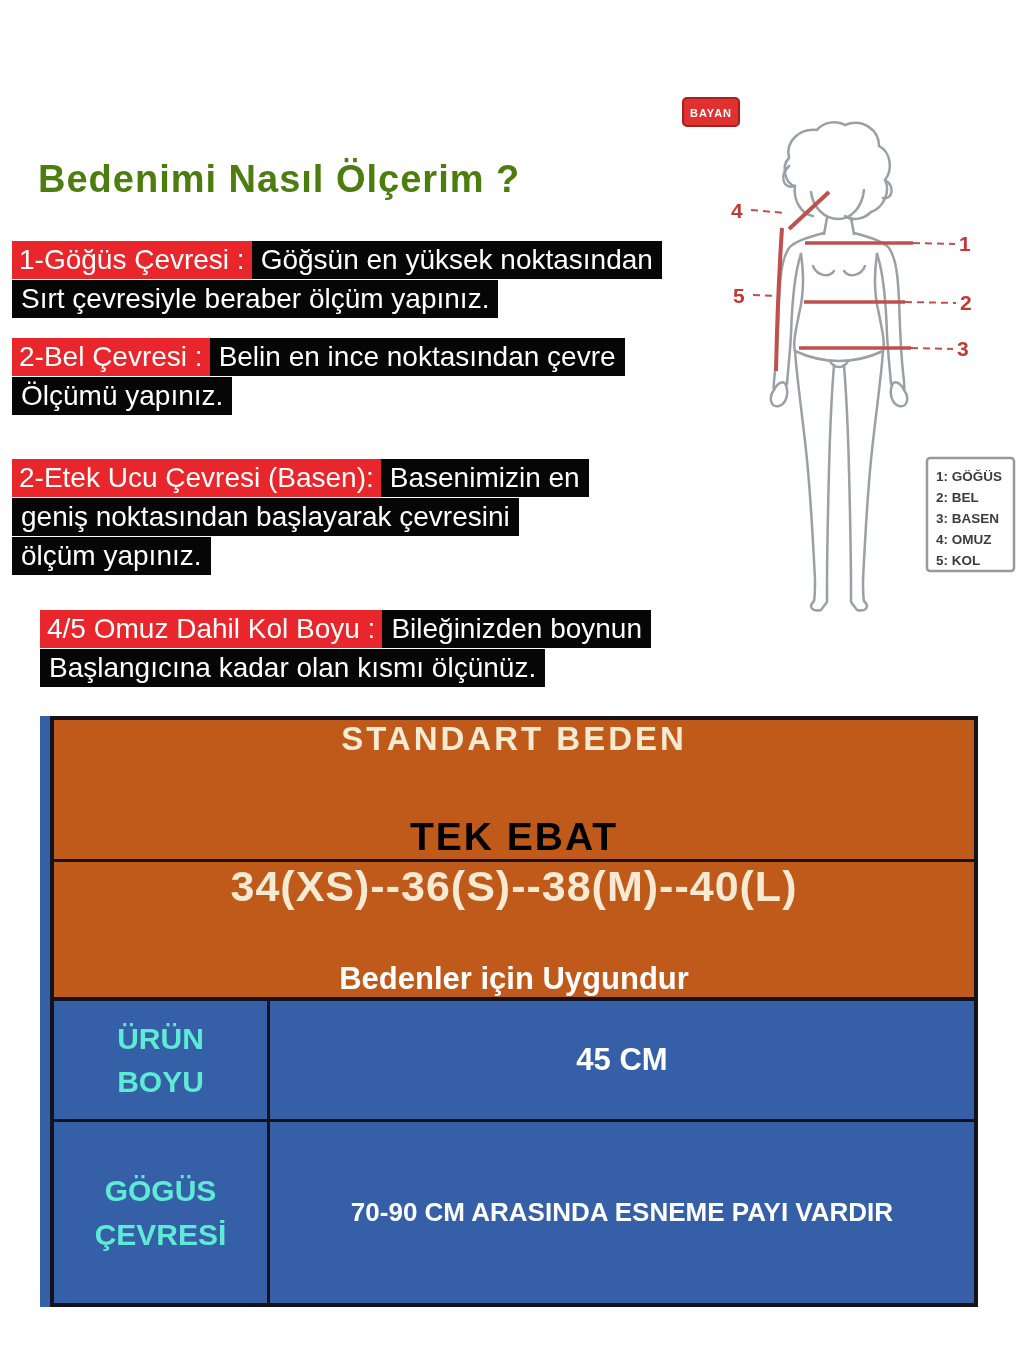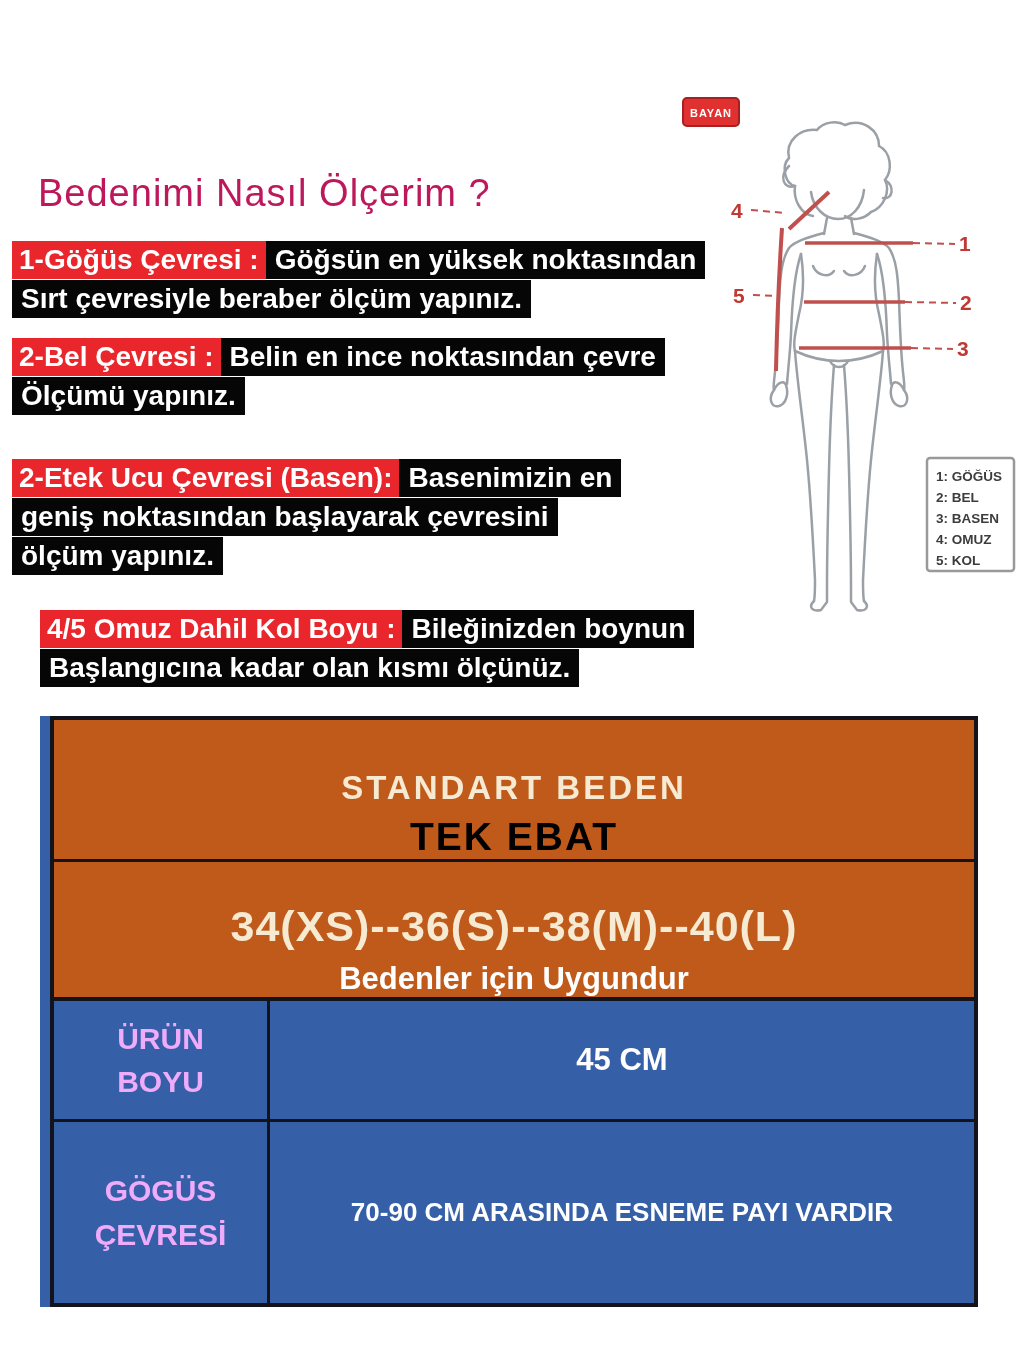--- a/index.html
+++ b/index.html
@@ -3,46 +3,46 @@
 <meta charset="utf-8">
 <style>
   :root{
     --red:#e8262b; --black-bg:#060606; --orange:#c05a1b; --blue:#3560a7;
     --border-dark:#13131c; --cream:#f6ead2; --line-red:#c0504d; --num-red:#bf3a33;
   }
   *{margin:0;padding:0;box-sizing:border-box;}
   body{background:#ffffff;font-family:"Liberation Sans","DejaVu Sans",sans-serif;}
   .page{position:relative;width:1020px;height:1360px;background:#ffffff;overflow:hidden;}
 
-  .title{position:absolute;left:38px;top:158px;font-size:38px;font-weight:normal;color:#be185d;letter-spacing:1px;margin-top:14px;}
+  .title{position:absolute;left:38px;top:158px;font-size:38px;font-weight:bold;color:#4d7c0f;letter-spacing:1px;}
 
   .sec{position:absolute;left:12px;}
-  .sec .ln{white-space:nowrap;margin-bottom:3px;font-size:28px;font-weight:bold;line-height:1.28;}
+  .sec .ln{white-space:nowrap;margin-bottom:3px;font-size:28px;font-weight:normal;line-height:1.28;}
   .hl-red{background:var(--red);color:#ffffff;padding:3px 7px 4px 7px;}
   .hl-blk{background:var(--black-bg);color:#ffffff;padding:3px 9px 4px 9px;}
   .sec1{top:242px;} .sec2{top:339px;} .sec3{top:460px;} .sec4{top:611px;padding-left:28px;}
 
   .figure-wrap{position:absolute;left:665px;top:88px;width:355px;height:565px;}
 
   .size-table{position:absolute;left:40px;top:716px;width:938px;height:591px;
     background:var(--blue);padding-left:10px;}
   .tbl-inner{width:100%;height:100%;border:4px solid var(--border-dark);display:flex;flex-direction:column;}
-  .row{display:flex;align-items:center;justify-content:flex-end;flex-direction:column;}
+  .row{display:flex;align-items:center;justify-content:space-between;flex-direction:column;}
   .row-orange{background:var(--orange);}
   .row-blue{background:var(--blue);flex-direction:row;align-items:stretch;}
   .r1{height:142px;border-bottom:3px solid var(--border-dark);}
   .r2{height:139px;border-bottom:4px solid var(--border-dark);}
   .r3{height:121px;border-bottom:3px solid var(--border-dark);}
   .r4{flex:1;}
   .hdr1{font-size:33px;font-weight:bold;color:var(--cream);letter-spacing:3px;}
   .hdr2{font-size:39px;font-weight:bold;color:#000000;letter-spacing:2px;margin-top:8px;}
   .sizes1{font-size:43px;font-weight:bold;color:var(--cream);letter-spacing:1px;}
   .sizes2{font-size:31px;font-weight:bold;color:#ffffff;margin-top:10px;}
   .cell-label{width:216px;border-right:3px solid var(--border-dark);display:flex;flex-direction:column;
-    align-items:center;justify-content:center;color:#f0abfc;font-weight:bold;font-size:30px;line-height:1.45;}
+    align-items:center;justify-content:center;color:#5eead4;font-weight:bold;font-size:30px;line-height:1.45;}
   .cell-value{flex:1;display:flex;align-items:center;justify-content:center;color:#ffffff;
     font-weight:bold;font-size:31px;text-align:center;line-height:1.5;padding:8px 30px;}
   .r4 .cell-value{font-size:26px;}
 </style>
 </head>
 <body>
 
 <div class="page">
 
   <div class="title">Bedenimi Nasıl Ölçerim ?</div>

